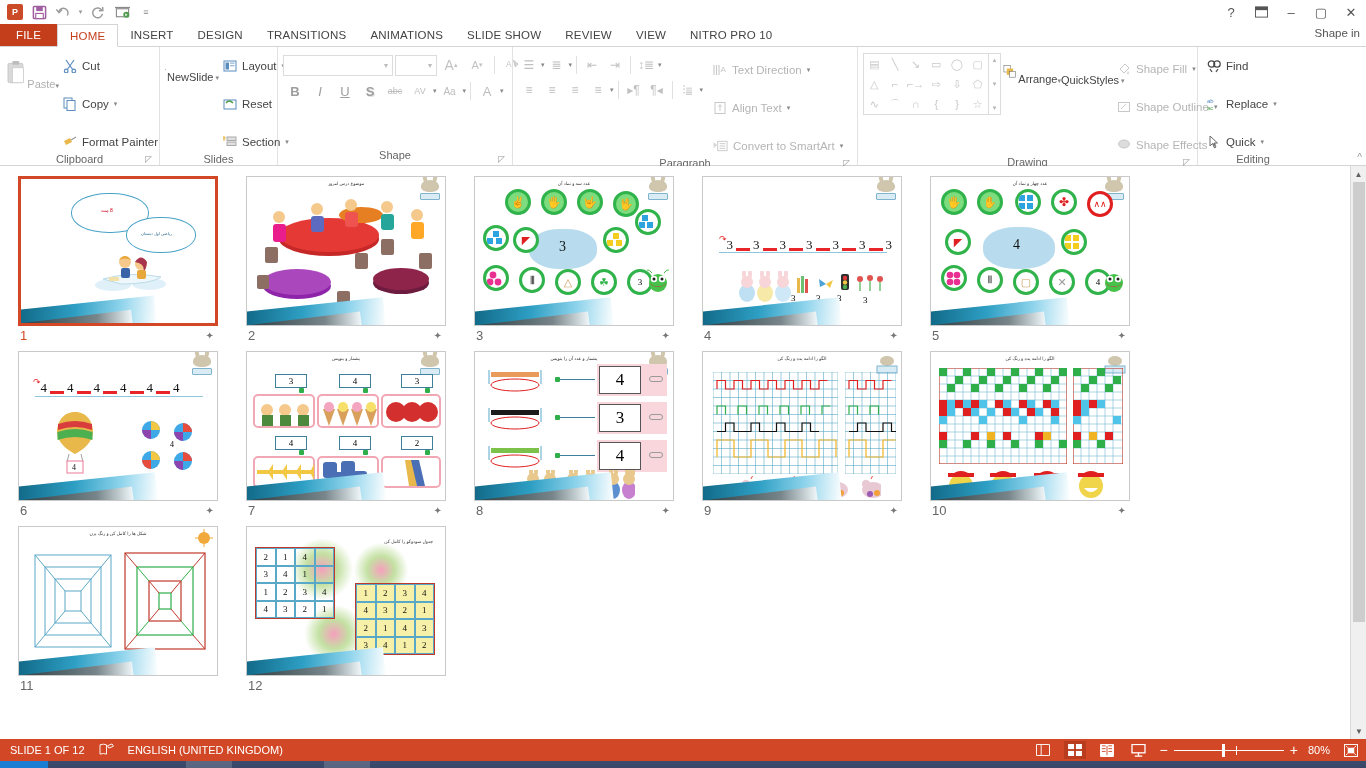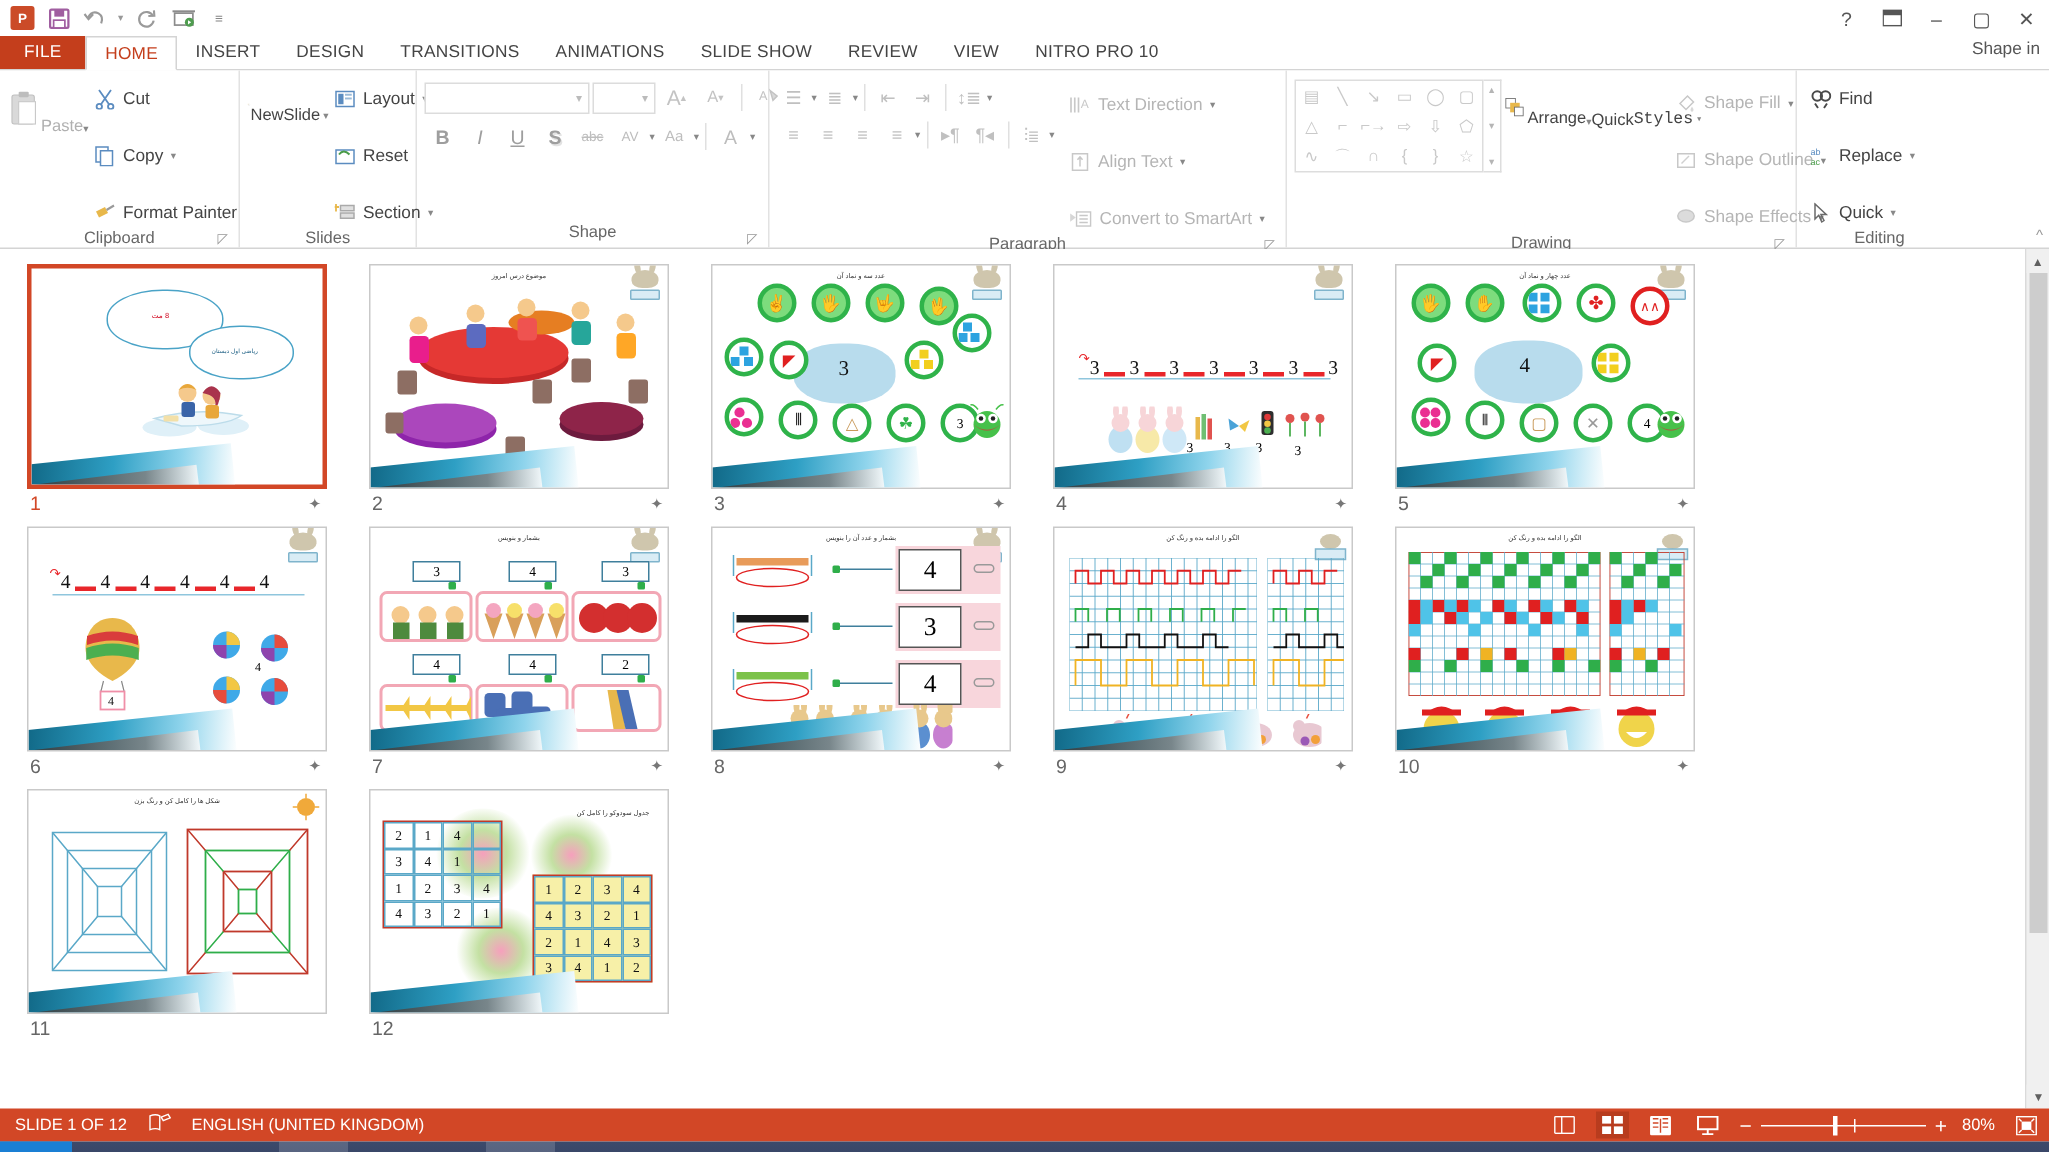--- a/index.html
+++ b/index.html
@@ -446,21 +446,21 @@
         <span>Arrange</span>
         <span class="caret">▾</span>
       </div>
       <div class="big-btn" style="width:52px;line-height:13px;">
         <svg width="32" height="28" viewBox="0 0 32 28">
             <rect x="5" y="2" width="22" height="18" rx="4" fill="#f2f2f2" stroke="#cfcfcf"></rect>
             <path d="M10 18 l8 -9 l4 4 l-8 9 z" fill="#9b9b9b"></path>
             <path d="M8 22 l3 -5 l3 3 z" fill="#6f6f6f"></path>
           </svg>
         <span>Quick</span>
-        <span style="display:flex;gap:2px;align-items:center;font-family:Liberation Mono, monospace;">
+        <span style="display:flex;gap:2px;align-items:center;">
           <span>Styles</span>
           <span class="caret">▾</span>
         </span>
       </div>
       <div class="col">
         <div class="mini dim">
           <svg width="14" height="14" viewBox="0 0 14 14">
               <path d="M3 7 L8 2 L12 6 L7 11 Z" fill="none" stroke="#c8c8c8"></path>
               <path d="M11 9 q2 3 0 3.5 q-2 -.5 0 -3.5" fill="#d8d8d8"></path>
             </svg>

